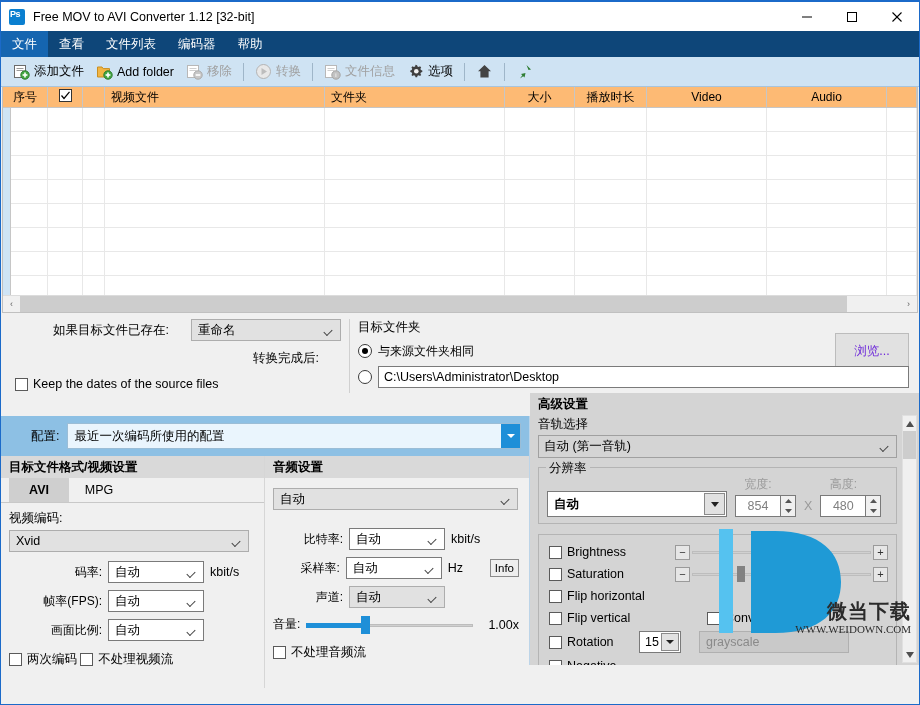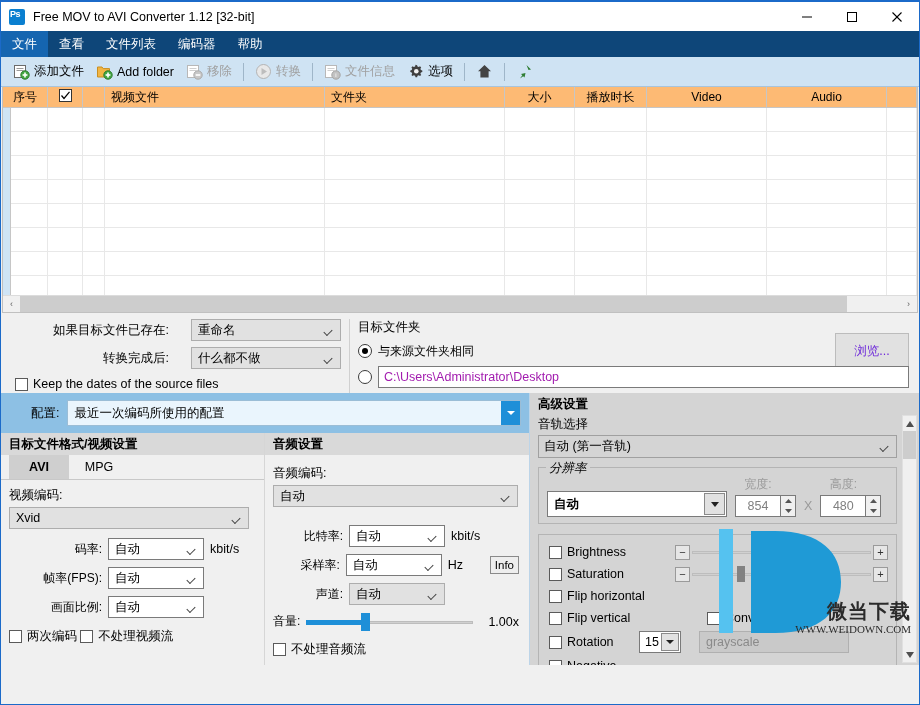--- a/index.html
+++ b/index.html
@@ -270,21 +270,21 @@
     background: #000;
     border-radius: 50%;
   }
   .textbox {
     height: 22px;
     border: 1px solid #7a7a7a;
     background: #fff;
     display: flex;
     align-items: center;
     padding-left: 5px;
-    color: #a21caf;
+    color: #000000;
     font-size: 12.5px;
     overflow: hidden;
     white-space: nowrap;
   }
   .btn {
     height: 36px;
     min-width: 74px;
     background: #e1e1e1;
     border: 1px solid #bcbcbc;
     color: #6d28d9;
@@ -316,20 +316,21 @@
   .lower {
     display: flex;
     height: 272px;
     border-top: none;
   }
   .lower-left {
     width: 529px;
     border-right: 1px solid #bcd4e8;
     background: #f0f0f0;
     position: relative;
+    margin-top: 23px;
   }
   .profile-row {
     height: 40px;
     background: #8dc0e4;
     display: flex;
     align-items: center;
     padding: 0 8px;
   }
   .profile-label { font-size: 12.5px; margin-right: 8px; margin-left: 22px; }
   .profile-combo {
@@ -460,21 +461,20 @@
     margin-top: 2px;
     padding: 10px 8px 6px 8px;
     position: relative;
   }
   .group > .leg {
     position: absolute;
     top: -8px; left: 7px;
     background: #d4d4d4;
     padding: 0 3px;
     font-size: 12.5px;
-    font-style: italic;
   }
   .spinner {
     width: 46px; height: 22px;
     background: #fff;
     border: 1px solid #7a7a7a;
     display: flex; align-items: center; justify-content: center;
     color: #808080;
     font-size: 12.5px;
   }
   .spin-btns {
@@ -869,23 +869,20 @@
   <div class="optrow">
     <div class="opt-left">
       <div class="opt-line">
         <span class="opt-label">如果目标文件已存在:</span>
         <div class="combo" style="width:150px">
           <span class="cv">重命名</span>
         </div>
       </div>
       <div class="opt-line">
         <span class="opt-label">转换完成后:</span>
-        <div class="combo" style="width:150px">
-          <span class="cv">什么都不做</span>
-        </div>
       </div>
       <div class="chk" style="margin-left:4px;margin-top:2px">
         <span class="box"></span>
         <span>Keep the dates of the source files</span>
       </div>
     </div>
 
     <div class="vsep"></div>
 
     <div class="opt-right">
@@ -960,21 +957,20 @@
             <div class="chk" style="margin-top:3px">
               <span class="box"></span>
               <span>不处理视频流</span>
             </div>
           </div>
         </div>
 
         <div class="col-b">
           <div class="sec-head">音频设置</div>
           <div class="pad" style="padding-top:10px">
-            <div class="fld-label">音频编码:</div>
             <div class="combo" style="width:245px;margin-bottom:18px">
               <span class="cv">自动</span>
             </div>
             <div class="row-r">
               <span>比特率:</span>
               <div class="combo white" style="width:96px">
                 <span class="cv">自动</span>
               </div>
               <span class="unit" style="width:36px">kbit/s</span>
               <span style="width:26px"></span>

